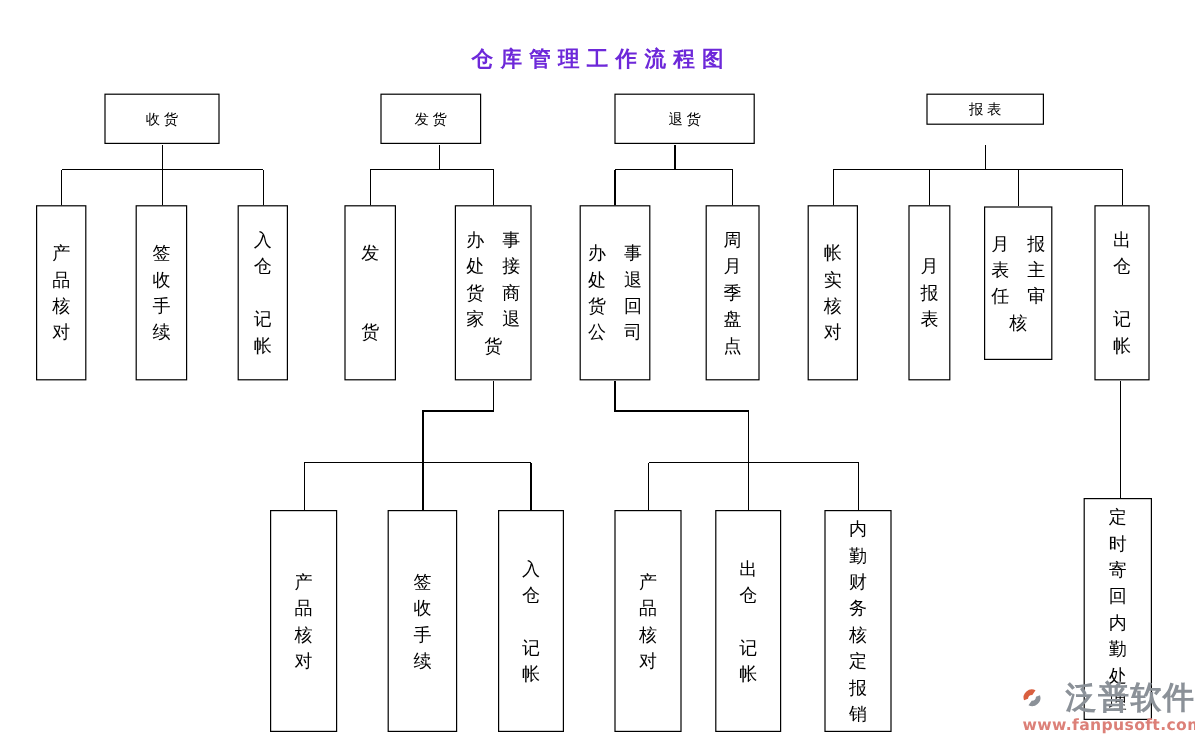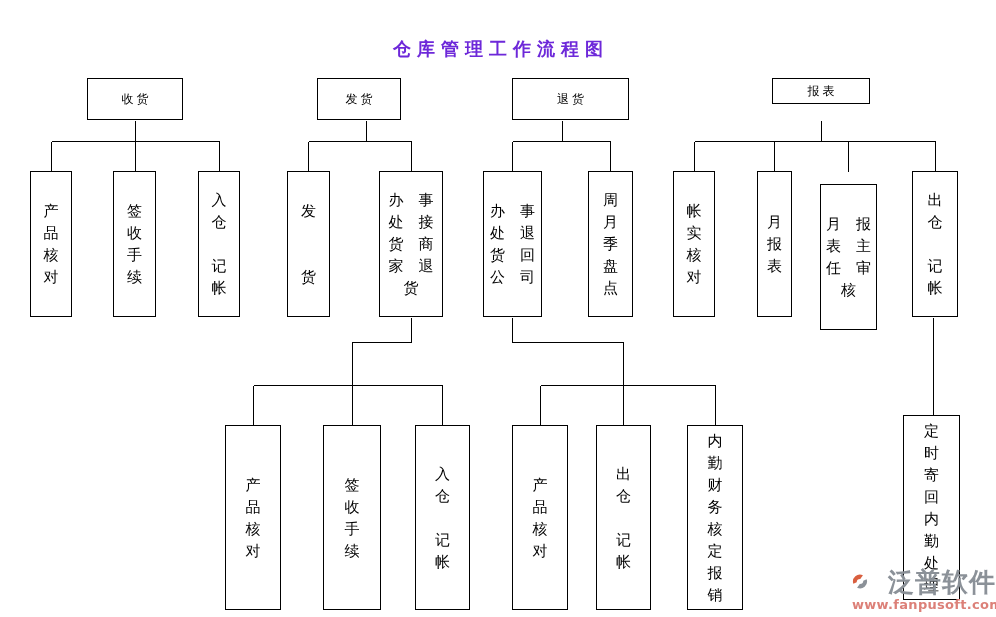--- a/index.html
+++ b/index.html
@@ -92,21 +92,21 @@
 盘
 点</div>
 
   <div class="box" style="left:673px;top:171px;width:42px;height:146px">帐
 实
 核
 对</div>
   <div class="box" style="left:757px;top:171px;width:35px;height:146px">月
 报
 表</div>
-  <div class="box" style="left:820px;top:184px;width:57px;height:146px">月　报
+  <div class="box" style="left:820px;top:172px;width:57px;height:128px">月　报
 表　主
 任　审
 核</div>
   <div class="box" style="left:912px;top:171px;width:46px;height:146px">出
 仓
 
 记
 帐</div>
 
   <div class="box" style="left:225px;top:425px;width:56px;height:185px">产

